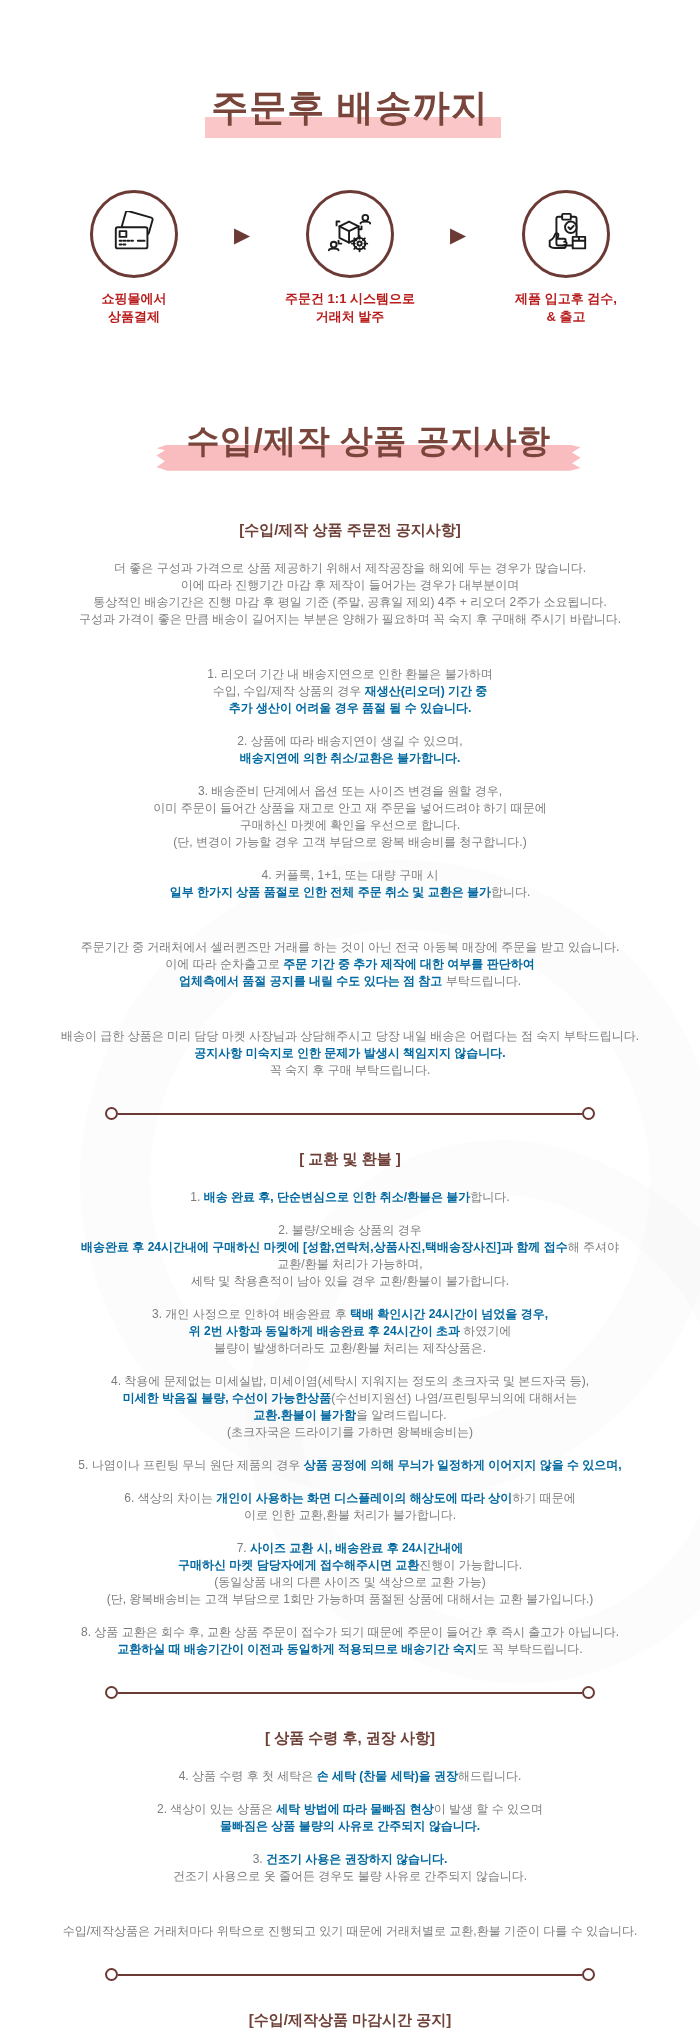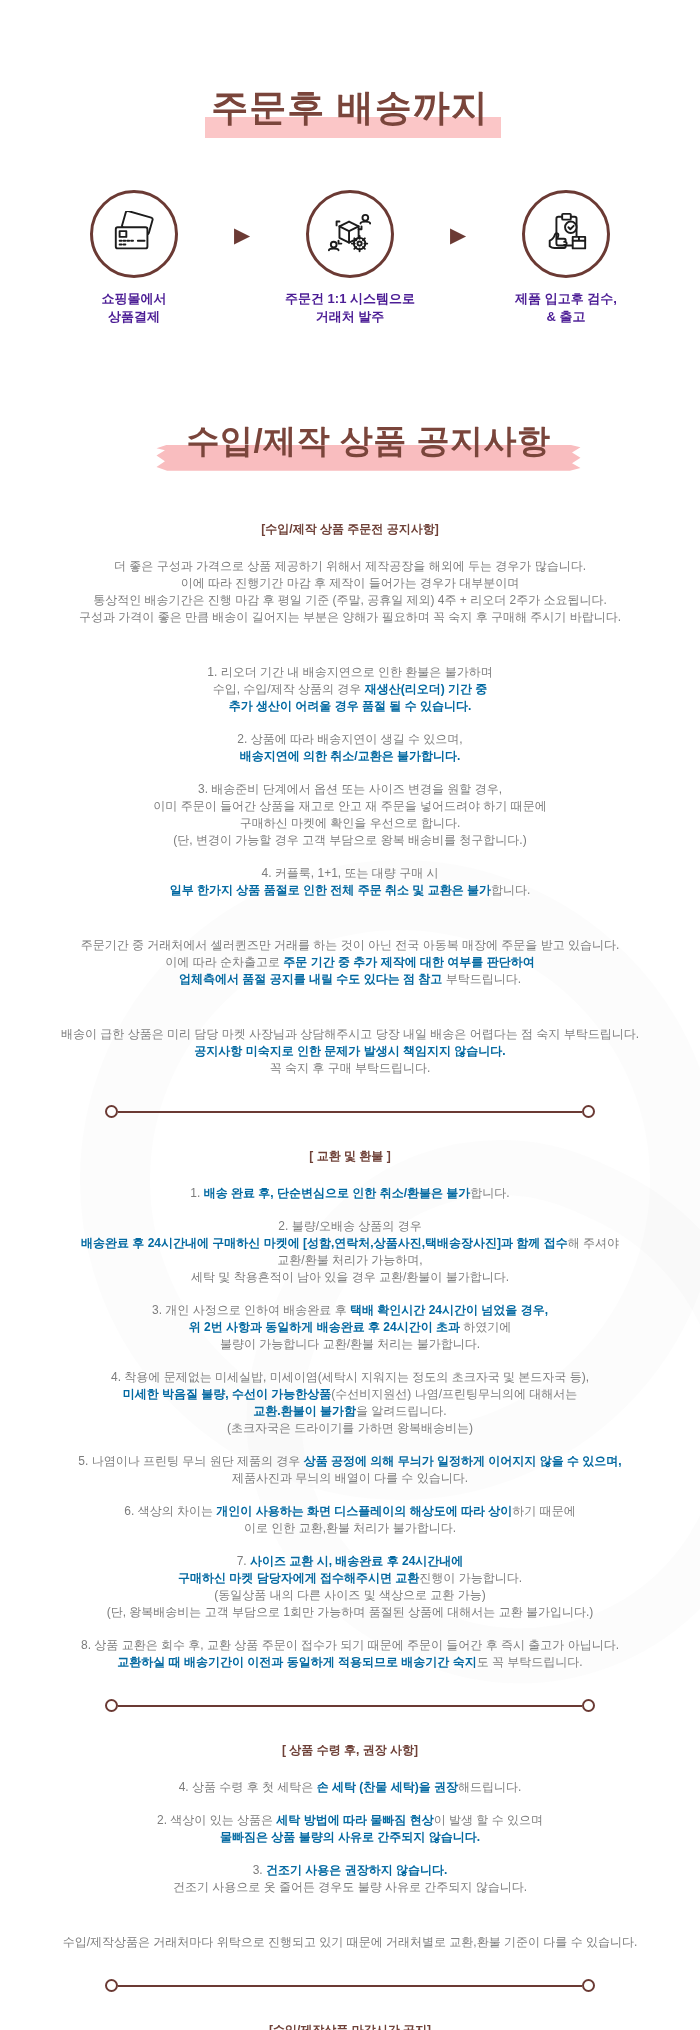--- a/index.html
+++ b/index.html
@@ -11,31 +11,31 @@
   .content{position:relative;z-index:1;}
 
   .title1-wrap{text-align:center;padding-top:58px;}
   .title1{position:relative;display:inline-block;font-size:37px;font-weight:bold;color:#7a453b;letter-spacing:1px;}
   .hl1{position:absolute;left:-6px;right:-12px;bottom:-5px;height:21px;background:#fbc6c7;z-index:0;}
   .t1text{position:relative;z-index:1;}
 
   .steps{display:flex;justify-content:center;align-items:flex-start;margin-top:32px;}
   .step{width:176px;display:flex;flex-direction:column;align-items:center;}
   .step-circle{width:82px;height:82px;border:3px solid #6b3a34;border-radius:50%;background:#fff;display:flex;align-items:center;justify-content:center;}
-  .step-label{margin-top:12px;text-align:center;color:#4c1d95;font-weight:bold;font-size:13px;line-height:1.45;}
+  .step-label{margin-top:12px;text-align:center;color:#b91c1c;font-weight:bold;font-size:13px;line-height:1.45;}
   .arrow{font-size:21px;color:#6b3a34;margin-top:33px;width:40px;text-align:center;}
 
   .title2-wrap{text-align:center;margin-top:64px;}
   .title2{position:relative;display:inline-block;font-size:33px;font-weight:bold;color:#7a453b;letter-spacing:0.5px;margin-left:37px;}
   .tape{position:absolute;left:-30px;right:-30px;bottom:-7px;height:26px;background:#f9bdbf;z-index:0;
     clip-path:polygon(0% 14%,2.5% 0%,97.5% 0%,100% 10%,98% 30%,100% 50%,98% 72%,100% 90%,97.5% 100%,2.5% 100%,0% 86%,2% 64%,0% 42%,2% 22%);}
   .t2text{position:relative;z-index:1;}
 
   #notice-body{width:680px;margin:0 auto;padding:0 10px;box-sizing:border-box;}
-  .sec-heading{font-size:12px;font-weight:bold;color:#6e4037;text-align:center;margin:30px 0 20px;}
+  .sec-heading{font-size:15px;font-weight:bold;color:#6e4037;text-align:center;margin:30px 0 20px;}
   .block{margin:0 0 16px;text-align:center;font-size:12px;color:#7c7c7c;line-height:17px;}
   .block.gap{margin-top:38px;}
   .red{color:#0369a1;font-weight:bold;}
   .divider{width:490px;margin:28px auto;display:flex;align-items:center;}
   .dot{width:9px;height:9px;border:2px solid #6b3a34;border-radius:50%;background:#fff;flex:0 0 auto;}
   .dline{flex:1;height:2px;background:#6b3a34;}
   svg{display:block;}
 </style>
 </head>
 <body>
@@ -169,31 +169,30 @@
         </div>
         <div class="block">
           <div class="line"><span>2. 불량/오배송 상품의 경우</span></div>
           <div class="line"><span class="red">배송완료 후 24시간내에 구매하신 마켓에 [성함,연락처,상품사진,택배송장사진]과 함께 접수</span><span>해 주셔야</span></div>
           <div class="line"><span>교환/환불 처리가 가능하며,</span></div>
           <div class="line"><span>세탁 및 착용흔적이 남아 있을 경우 교환/환불이 불가합니다.</span></div>
         </div>
         <div class="block">
           <div class="line"><span>3. 개인 사정으로 인하여 배송완료 후 </span><span class="red">택배 확인시간 24시간이 넘었을 경우,</span></div>
           <div class="line"><span class="red">위 2번 사항과 동일하게 배송완료 후 24시간이 초과</span><span> 하였기에</span></div>
-          <div class="line"><span>불량이 가능합니다 교환/환불 처리는 불가합니다.</span></div>
+          <div class="line"><span>불량이 발생하더라도 교환/환불 처리는 제작상품은.</span></div>
         </div>
         <div class="block">
           <div class="line"><span>4. 착용에 문제없는 미세실밥, 미세이염(세탁시 지워지는 정도의 초크자국 및 본드자국 등),</span></div>
           <div class="line"><span class="red">미세한 박음질 불량, 수선이 가능한상품</span><span>(수선비지원선) 나염/프린팅무늬의에 대해서는</span></div>
           <div class="line"><span class="red">교환.환불이 불가함</span><span>을 알려드립니다.</span></div>
           <div class="line"><span>(초크자국은 드라이기를 가하면 왕복배송비는)</span></div>
         </div>
         <div class="block">
           <div class="line"><span>5. 나염이나 프린팅 무늬 원단 제품의 경우 </span><span class="red">상품 공정에 의해 무늬가 일정하게 이어지지 않을 수 있으며,</span></div>
-          <div class="line"><span>제품사진과 무늬의 배열이 다를 수 있습니다.</span></div>
         </div>
         <div class="block">
           <div class="line"><span>6. 색상의 차이는 </span><span class="red">개인이 사용하는 화면 디스플레이의 해상도에 따라 상이</span><span>하기 때문에</span></div>
           <div class="line"><span>이로 인한 교환,환불 처리가 불가합니다.</span></div>
         </div>
         <div class="block">
           <div class="line"><span>7. </span><span class="red">사이즈 교환 시, 배송완료 후 24시간내에</span></div>
           <div class="line"><span class="red">구매하신 마켓 담당자에게 접수해주시면 교환</span><span>진행이 가능합니다.</span></div>
           <div class="line"><span>(동일상품 내의 다른 사이즈 및 색상으로 교환 가능)</span></div>
           <div class="line"><span>(단, 왕복배송비는 고객 부담으로 1회만 가능하며 품절된 상품에 대해서는 교환 불가입니다.)</span></div>

